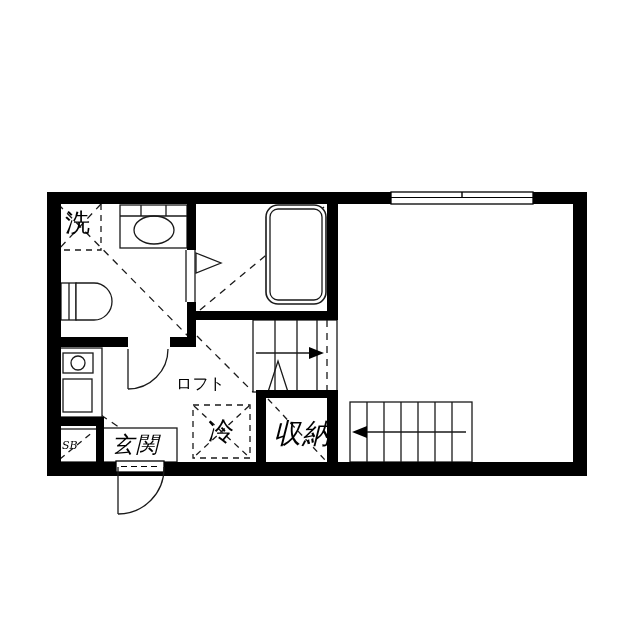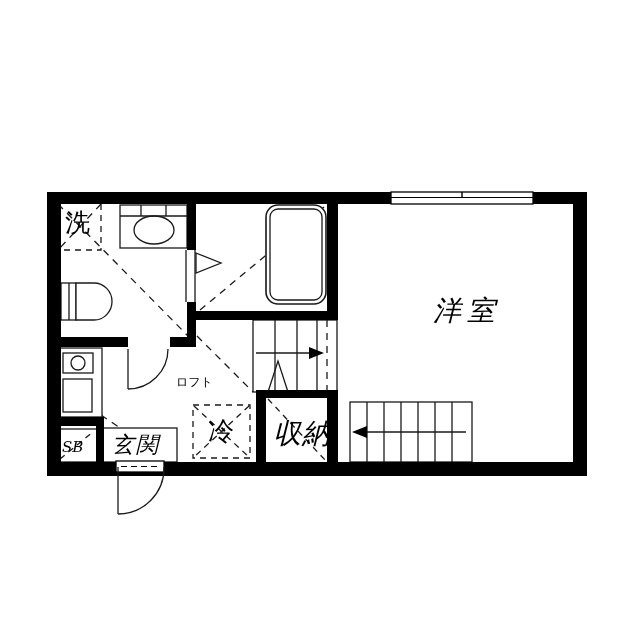--- a/index.html
+++ b/index.html
@@ -5,22 +5,22 @@
   html,body{margin:0;padding:0;background:#ffffff;}
   #canvas{position:relative;width:640px;height:640px;background:#ffffff;overflow:hidden;
           font-family:"DejaVu Serif","Liberation Serif",serif;}
   #plan-svg{position:absolute;left:0;top:0;}
   .lbl{position:absolute;color:#000;line-height:1;white-space:nowrap;}
   .lbl-wash   {left:65px;  top:210px; font-size:25px;}
   .lbl-room   {left:433px; top:297px; font-size:28px; font-style:italic; letter-spacing:6px;}
   .lbl-rei    {left:208px; top:418px; font-size:26px;}
   .lbl-shuno  {left:273px; top:420px; font-size:28px; font-style:italic; letter-spacing:1px;}
   .lbl-genkan {left:112px; top:434px; font-size:22px; font-style:italic; letter-spacing:2px;}
-  .lbl-loft   {left:176px; top:376px; font-size:12px;}
-  .lbl-sb     {left:62px;  top:440px; font-size:15px; font-style:italic;}
+  .lbl-loft   {left:176px; top:376px; font-size:16px;}
+  .lbl-sb     {left:62px;  top:440px; font-size:11px; font-style:italic;}
 </style>
 </head>
 <body>
 
 <div id="canvas">
 
   <svg id="plan-svg" width="640" height="640" viewBox="0 0 640 640">
 
     <g stroke="#1a1a1a" stroke-width="1.3" fill="none">
 
@@ -151,19 +151,18 @@
       <path d="M 164,467 A 46,46 0 0 1 118,514"></path>
     </g>
 
     <g stroke="#1a1a1a" stroke-width="1.3" fill="none">
       <line x1="128" y1="349" x2="128" y2="389"></line>
       <path d="M 168,349 A 40,40 0 0 1 128,389"></path>
     </g>
   </svg>
 
   <div class="lbl lbl-wash">洗</div>
-  <div class="lbl lbl-room">洋室</div>
   <div class="lbl lbl-rei">冷</div>
   <div class="lbl lbl-shuno">収納</div>
   <div class="lbl lbl-genkan">玄関</div>
   <div class="lbl lbl-loft">ロフト</div>
   <div class="lbl lbl-sb">SB</div>
 </div>
 
 </body></html>

